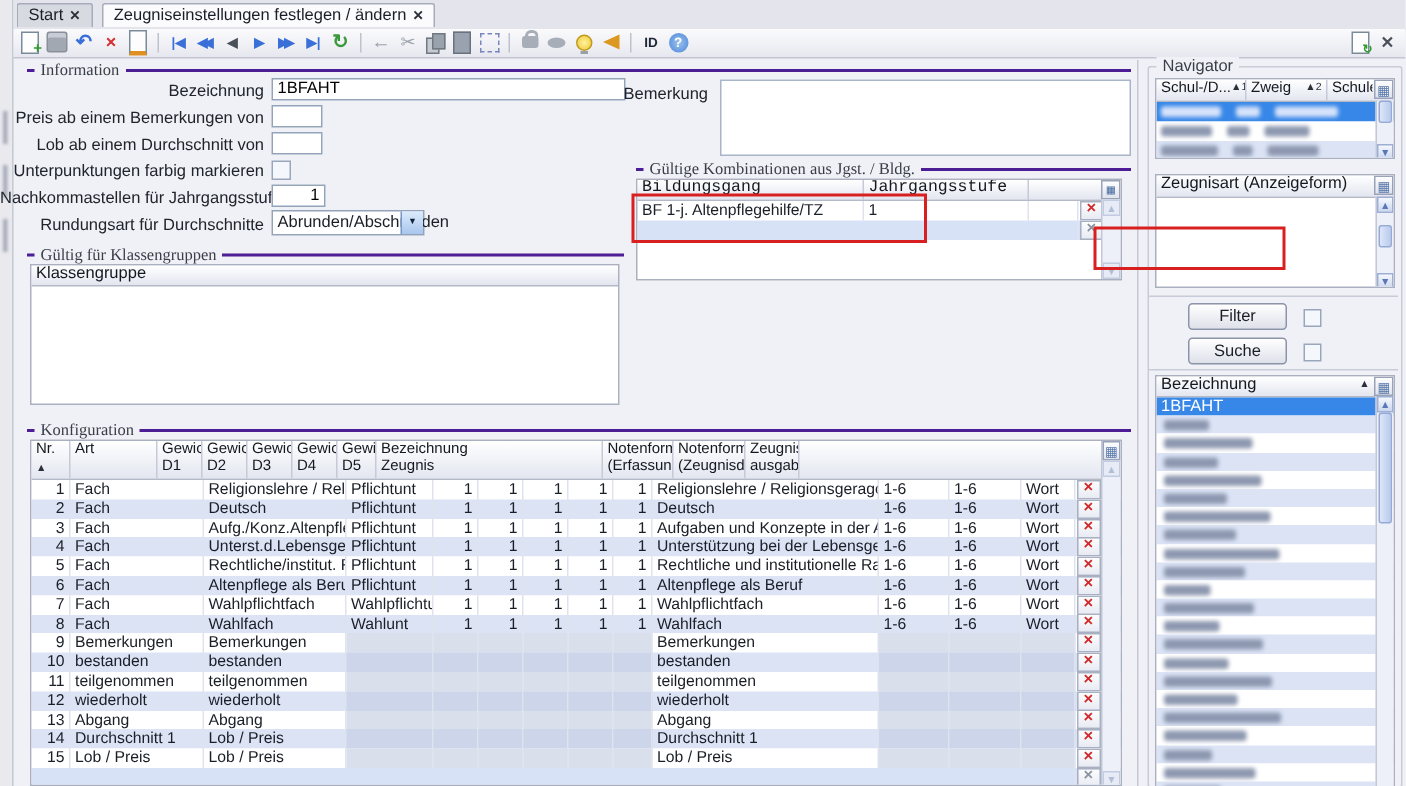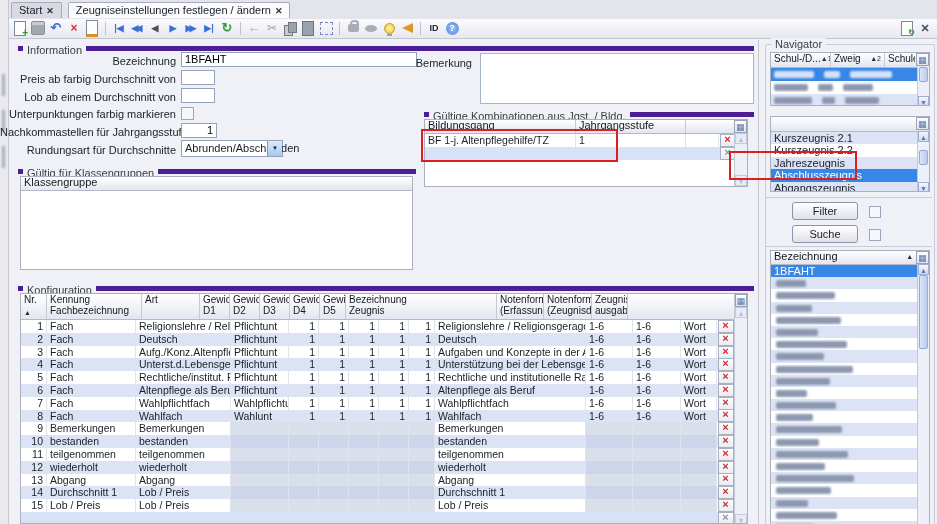--- a/index.html
+++ b/index.html
@@ -39,21 +39,21 @@
   .blob:before{content:"";position:absolute;left:2px;top:-4px;width:5px;height:4px;border:2px solid #a8aeb8;border-bottom:none;border-radius:4px 4px 0 0;}
   .oval{display:inline-block;width:12px;height:7px;background:#a8aeb8;border-radius:50%;}
   .bulb{display:inline-block;width:9px;height:9px;background:radial-gradient(#fff3a0,#f0c830);border:1px solid #c09a20;border-radius:50%;position:relative;}
   .bulb:after{content:"";position:absolute;left:2px;bottom:-3px;width:5px;height:2px;background:#9aa0aa;}
   .horn{display:inline-block;width:0;height:0;border-top:5px solid transparent;border-bottom:5px solid transparent;border-right:11px solid #dc9820;}
   .idt{color:#1e2636;}
   .helpc{display:inline-block;width:13px;height:13px;border-radius:50%;background:radial-gradient(#9cc2ee,#4a86d8);color:#fff;font-size:9px;font-weight:bold;text-align:center;line-height:13px;}
   
   .vline{left:758px;top:40px;width:1px;height:484px;background:#c6c8d2;}
   
-  .group{position:absolute;border-top:5px solid #4c1d95;}
+  .group{position:absolute;border-top:2px solid #4c1d95;font-family:Liberation Serif, serif;}
   .groupbox{position:absolute;border:1px solid #c9ccd8;border-radius:2px;}
   .glabel{position:absolute;top:-7px;left:5px;background:#f0f1f6;padding:0 4px;color:#3a3e48;white-space:nowrap;}
   
   .lbl{position:absolute;text-align:right;white-space:nowrap;color:#20242c;}
   .inp{position:absolute;background:#fff;border:1px solid #93a3ba;padding:0 3px;font:inherit;font-size:11px;height:13px;line-height:13px;box-sizing:content-box;}
   .cbx{position:absolute;width:11px;height:11px;background:#f4f7fc;border:1px solid #9aa6bc;}
   .ddl{position:absolute;background:#fff;border:1px solid #93a3ba;height:15px;line-height:15px;}
   .ddl .txt{display:inline-block;padding:0 3px;vertical-align:top;}
   .ddl .arw{position:absolute;right:0;top:0;width:14px;height:15px;background:linear-gradient(#dcebfc,#a8c6ee);
             border-left:1px solid #7a96c8;text-align:center;font-size:6px;line-height:15px;color:#123;}
@@ -174,21 +174,21 @@
 </div>
 <div class="group" style="left:424px;top:112px;width:330px;">
   <span class="glabel">Gültige Kombinationen aus Jgst. / Bldg.</span>
 </div>
 <div class="group" style="left:18px;top:286px;width:736px;">
   <span class="glabel">Konfiguration</span>
 </div>
 
 <div class="lbl abs" style="left:0;top:55px;width:176px;">Bezeichnung</div>
 <input class="inp" style="left: 181px; top: 52px; width: 228px;" value="1BFAHT">
-<div class="lbl abs" style="left:0;top:73px;width:176px;">Preis ab farbig Durchschnitt von</div>
+<div class="lbl abs" style="left:0;top:73px;width:176px;">Preis ab einem Bemerkungen von</div>
 <input class="inp" style="left: 181px; top: 70px; width: 26px;" value="">
 <div class="lbl abs" style="left:0;top:91px;width:176px;">Lob ab einem Durchschnitt von</div>
 <input class="inp" style="left: 181px; top: 88px; width: 26px;" value="">
 <div class="lbl abs" style="left:0;top:108px;width:176px;">Unterpunktungen farbig markieren</div>
 <span class="cbx" style="left:181px;top:107px;"></span>
 <div class="lbl abs" style="left:0;top:126px;width:176px;">Nachkommastellen für Jahrgangsstufe</div>
 <input class="inp num" style="left: 181px; top: 123px; width: 28px; text-align: right;" value="1">
 <div class="lbl abs" style="left:0;top:144px;width:176px;">Rundungsart für Durchschnitte</div>
 <div class="ddl" style="left:181px;top:140px;width:100px;">
   <span class="txt">Abrunden/Abschneiden</span>
@@ -197,21 +197,21 @@
 <div class="lbl abs" style="left:380px;top:57px;width:92px;">Bemerkung</div>
 <textarea class="ta" style="left: 480px; top: 53px; width: 268px; height: 45px;"></textarea>
 
 <div class="tbl" style="left:20px;top:176px;width:393px;height:94px;">
   <div class="thead" style="height:13px;line-height:13px;">
     <div class="th" style="width:100%;border-right:none;">Klassengruppe</div>
   </div>
 </div>
 
 <div class="tbl" style="left:424px;top:119px;width:324px;height:68px;">
-  <div class="thead" style="height:13px;line-height:13px;">
+  <div class="thead" style="height:13px;line-height:13px;font-family:Liberation Mono, monospace;">
     <div class="th" style="width:151px;">Bildungsgang</div>
     <div class="th" style="width:110px;">Jahrgangsstufe</div>
     <div class="th" style="width:33px;border-right:none;"></div>
     <div class="pick" style="margin-left:auto;">▦</div>
   </div>
   <div class="trow" style="height:13px;">
     <div class="td" style="width:151px;">BF 1-j. Altenpflegehilfe/TZ</div>
     <div class="td" style="width:110px;">1</div>
     <div class="td" style="width:33px;"></div>
     <div class="td delc" style="width:17px;">
@@ -226,22 +226,20 @@
   </div>
   <div class="vs" style="right:0;top:13px;height:53px;">
     <div class="ar faded">▲</div>
     <div class="ar faded" style="position:absolute;bottom:0;left:0;right:0;">▼</div>
   </div>
 </div>
 
 <div class="tbl" style="left:20px;top:293px;width:728px;height:231px;">
   <div class="thead" id="konfig-head" style="height:25px;font-size:10px;padding-top:0;">
       <div class="th" style="width: 26px; height: 25px;">Nr.<span class="sortA"> ▲</span></div>
-      <div class="th" style="width: 95px; height: 25px;">Kennung
-Fachbezeichnung</div>
       <div class="th" style="width: 58px; height: 25px;">Art</div>
       <div class="th" style="width: 30px; height: 25px;">Gewicht
 D1</div>
       <div class="th" style="width: 30px; height: 25px;">Gewicht
 D2</div>
       <div class="th" style="width: 30px; height: 25px;">Gewicht
 D3</div>
       <div class="th" style="width: 30px; height: 25px;">Gewicht
 D4</div>
       <div class="th" style="width: 26px; height: 25px;">Gewicht
@@ -569,29 +567,23 @@
       </div>
     </div>
   <div class="vs" style="right:0;top:14px;height:40px;width:12px;">
     <div class="thumb" style="height:13px;"></div>
     <div class="ar" style="position:absolute;bottom:0;left:0;right:0;">▼</div>
   </div>
 </div>
 
 <div class="tbl" style="left:770px;top:116px;width:160px;height:76px;">
   <div class="thead" style="height:14px;line-height:13px;">
+    <div class="th" style="width:146px;border-right:none;">Zeugnisart (Anzeigeform)</div>
     <div class="pick" style="margin-left:auto;">▦</div>
   </div>
-  <div id="za-items">
-      <div class="li even">Kurszeugnis 2.1</div>
-      <div class="li odd">Kurszeugnis 2.2</div>
-      <div class="li even">Jahreszeugnis</div>
-      <div class="li sel">Abschlusszeugnis</div>
-      <div class="li even">Abgangszeugnis</div>
-    </div>
   <div class="vs" style="right:0;top:14px;height:62px;width:12px;">
     <div class="ar">▲</div>
     <div class="thumb" style="height:13px;margin-top:8px;"></div>
     <div class="ar" style="position:absolute;bottom:0;left:0;right:0;">▼</div>
   </div>
 </div>
 
 <div class="hsep abs" style="left:766px;top:197px;width:166px;"></div>
 <div class="btn" style="left:792px;top:202px;">Filter</div>
 <span class="cbx" style="left:869px;top:206px;width:10px;height:10px;"></span>

